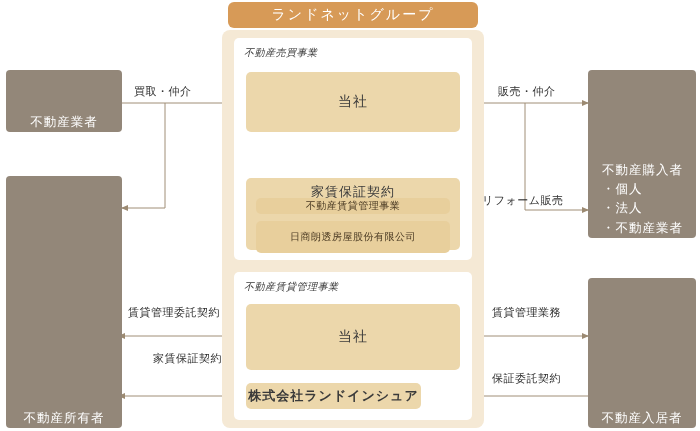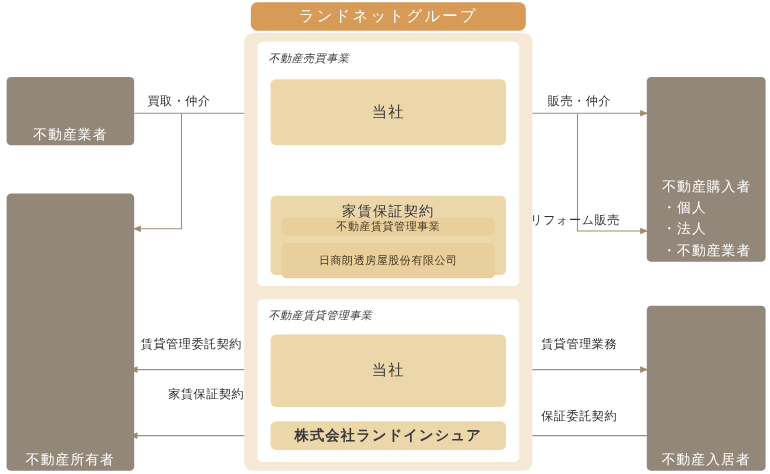--- a/index.html
+++ b/index.html
@@ -177,21 +177,21 @@
   </div>
   <div class="abs box-tan-sub" style="left:256px; top:198px; width:194px; height:16px;">不動産賃貸管理事業</div>
   <div class="abs box-tan-sub" style="left:256px; top:221px; width:194px; height:32px;">日商朗透房屋股份有限公司</div>
 
   <div class="abs segment" style="left:234px; top:272px; width:238px; height:148px;">
     <div class="segment-title" style="left:10px; top:8px;">不動産賃貸管理事業</div>
   </div>
 
   <div class="abs box-tan" style="left:246px; top:304px; width:214px; height:66px;">当社</div>
 
-  <div class="abs box-tan" style="left:246px; top:383px; width:214px; height:26px; font-size:13px; font-weight:bold;">株式会社ランドインシュア</div>
+  <div class="abs box-tan" style="left:246px; top:383px; width:175px; height:26px; font-size:13px; font-weight:bold;">株式会社ランドインシュア</div>
 
   <div class="abs entity" style="left:6px; top:70px; width:116px; height:62px;">
     <span>不動産業者</span>
   </div>
 
   <div class="abs entity" style="left:588px; top:70px; width:108px; height:168px; align-items:flex-start; padding-left:14px;">
     <span>不動産購入者</span>
     <ul class="entity-list">
       <li>・個人</li>
       <li>・法人</li>

